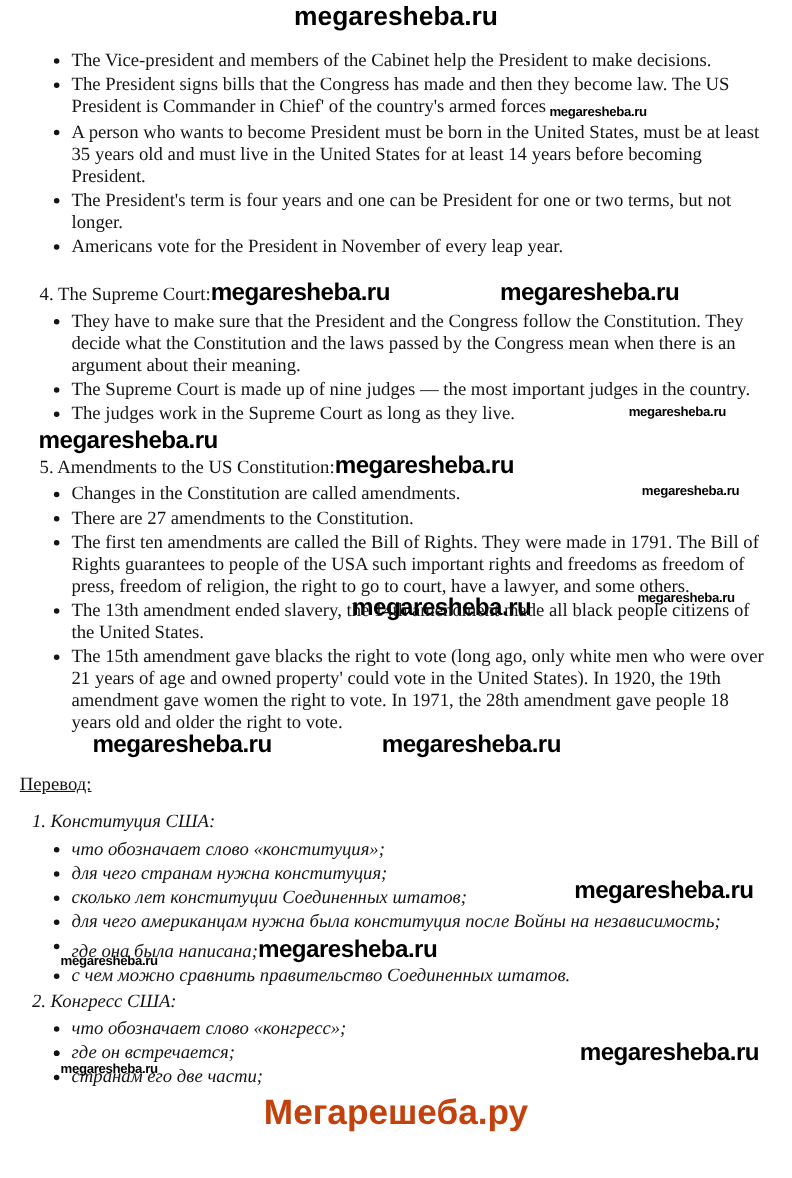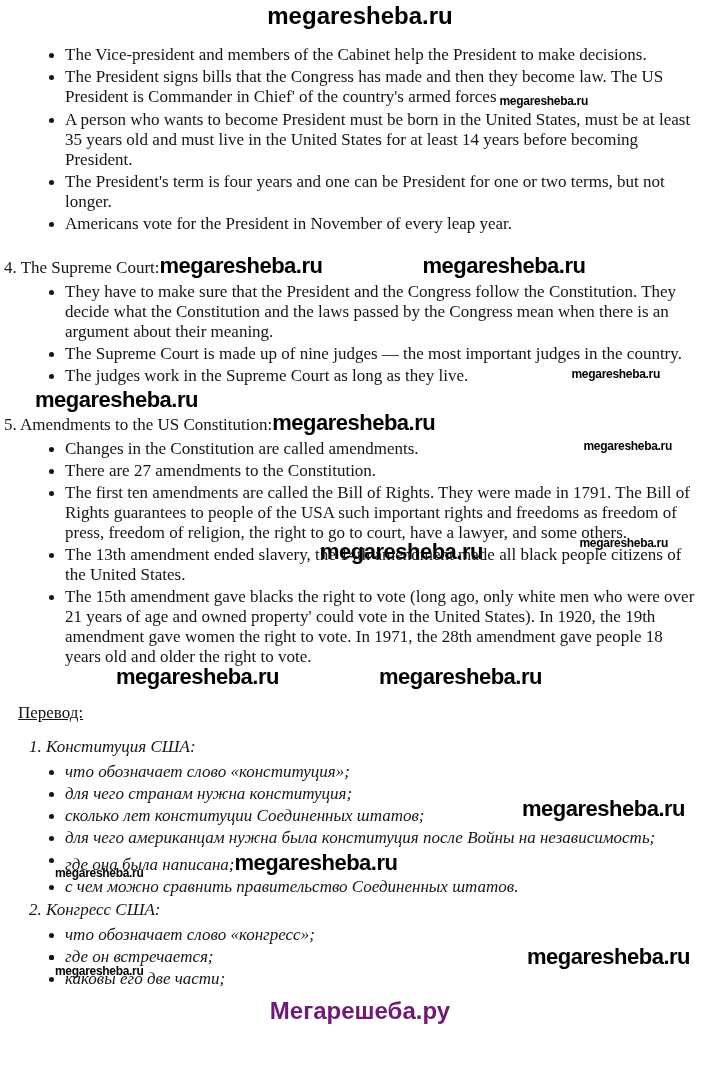--- a/index.html
+++ b/index.html
@@ -40,45 +40,45 @@
   .blist li::before {
     content: "";
     position: absolute;
     left: -16px;
     top: 8px;
     width: 5px;
     height: 5px;
     border-radius: 50%;
     background: #141414;
   }
-  .section-title { padding-left: 4px; margin-top: 20px; }
+  .section-title { padding-left: 36px; margin-top: 20px; }
   .list-top { margin-top: 4px; }
   .wm-standalone { padding-left: 35px; margin-top: 0; }
   .wm-abs { position: absolute; }
-  .wm-pair-line { padding-left: 116px; margin-top: -4px; }
+  .wm-pair-line { padding-left: 84px; margin-top: -4px; }
   .wm-pair-line .wm + .wm { margin-left: 100px; }
   .perevod {
     padding-left: 18px;
     margin-top: 14px;
     text-decoration: underline;
   }
   .ru { font-style: italic; }
   .ru-title { padding-left: 29px; margin-top: 14px; }
   .ru-title-2 { margin-top: 2px; }
   .ru .blist li { line-height: 18px; margin-bottom: 4px; }
   .ru .blist li::before { top: 7px; }
   .ru .blist { margin-top: 6px; }
   .doc-footer {
     margin-top: 8px;
     text-align: center;
     font-family: "Liberation Sans", sans-serif;
     font-weight: 700;
-    font-size: 24px;
+    font-size: 32px;
     line-height: 30px;
-    color: #701a75;
+    color: #c2410c;
   }
 </style>
 </head>
 <body>
 
 <div class="page">
 
   <div class="doc-header">megaresheba.ru</div>
 
   <ul class="blist" style="margin-top:16px">
@@ -178,20 +178,20 @@
         <span>что обозначает слово «конгресс»;</span>
       </li>
       <li>
         <span class="wm wm-lg wm-abs" style="right:10px; top:-3px;">megaresheba.ru</span>
         <span class="wm wm-sm wm-abs" style="left:-10px; top:17px;">megaresheba.ru</span>
       </li>
       <li>
         <span>где он встречается;</span>
       </li>
       <li>
-        <span>каковы его две части;</span>
+        <span>странам его две части;</span>
       </li>
     </ul>
   </div>
 
   <div class="doc-footer">Мегарешеба.ру</div>
 
 </div>
 
 </body></html>

